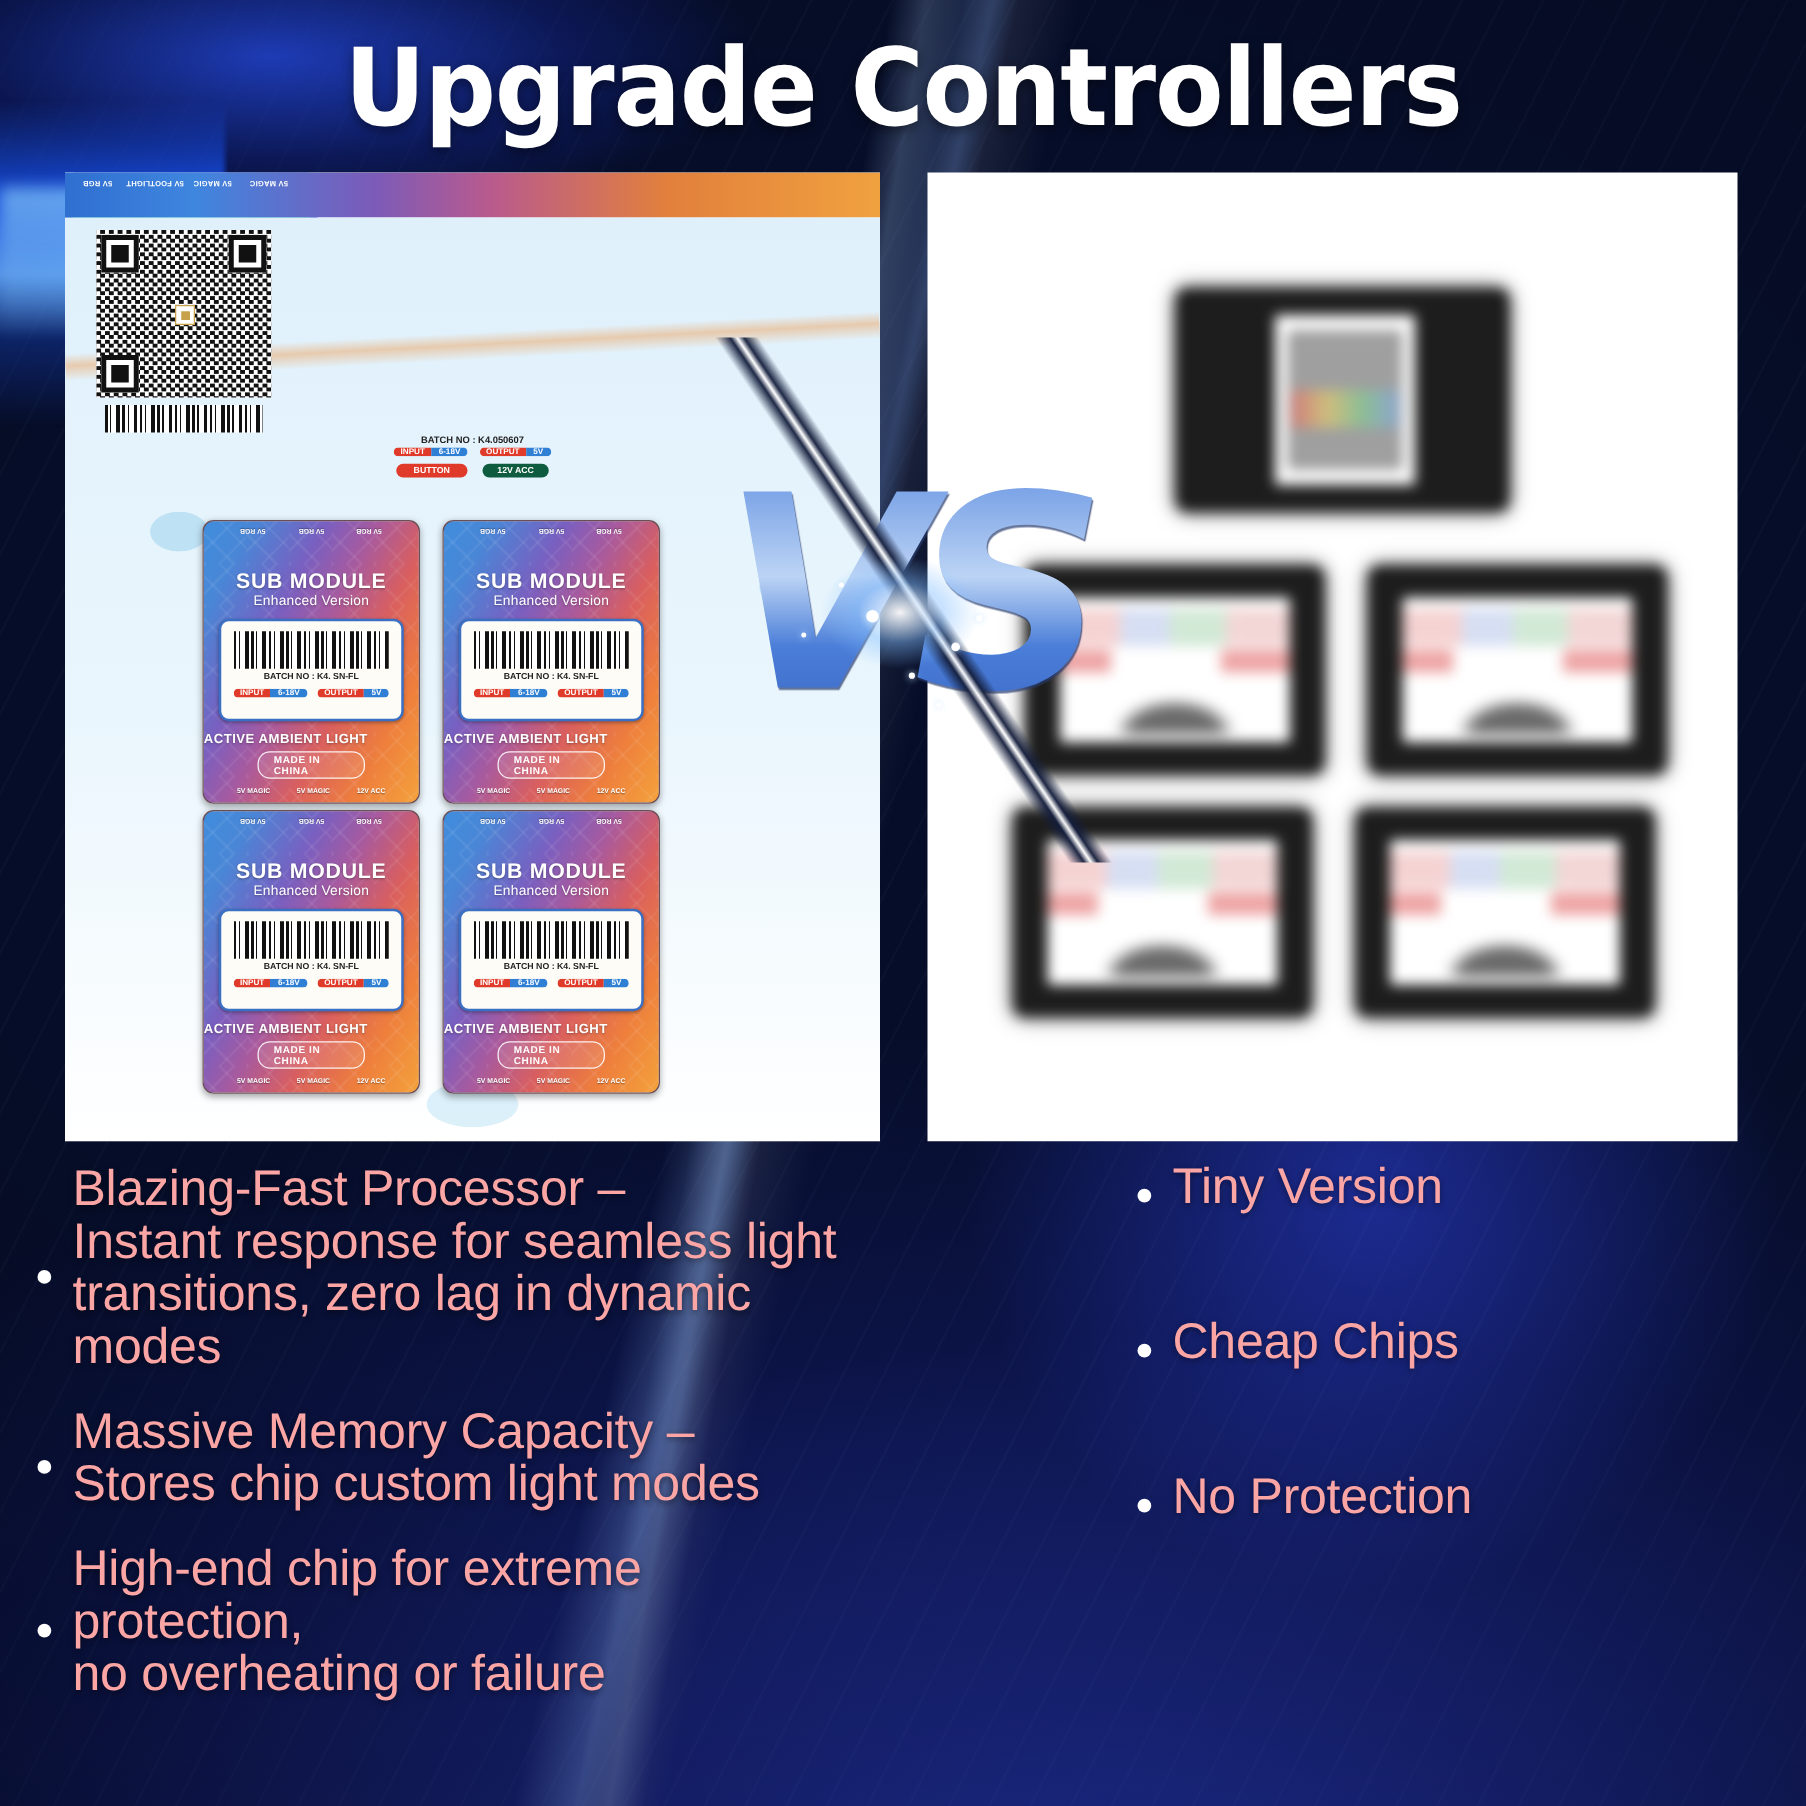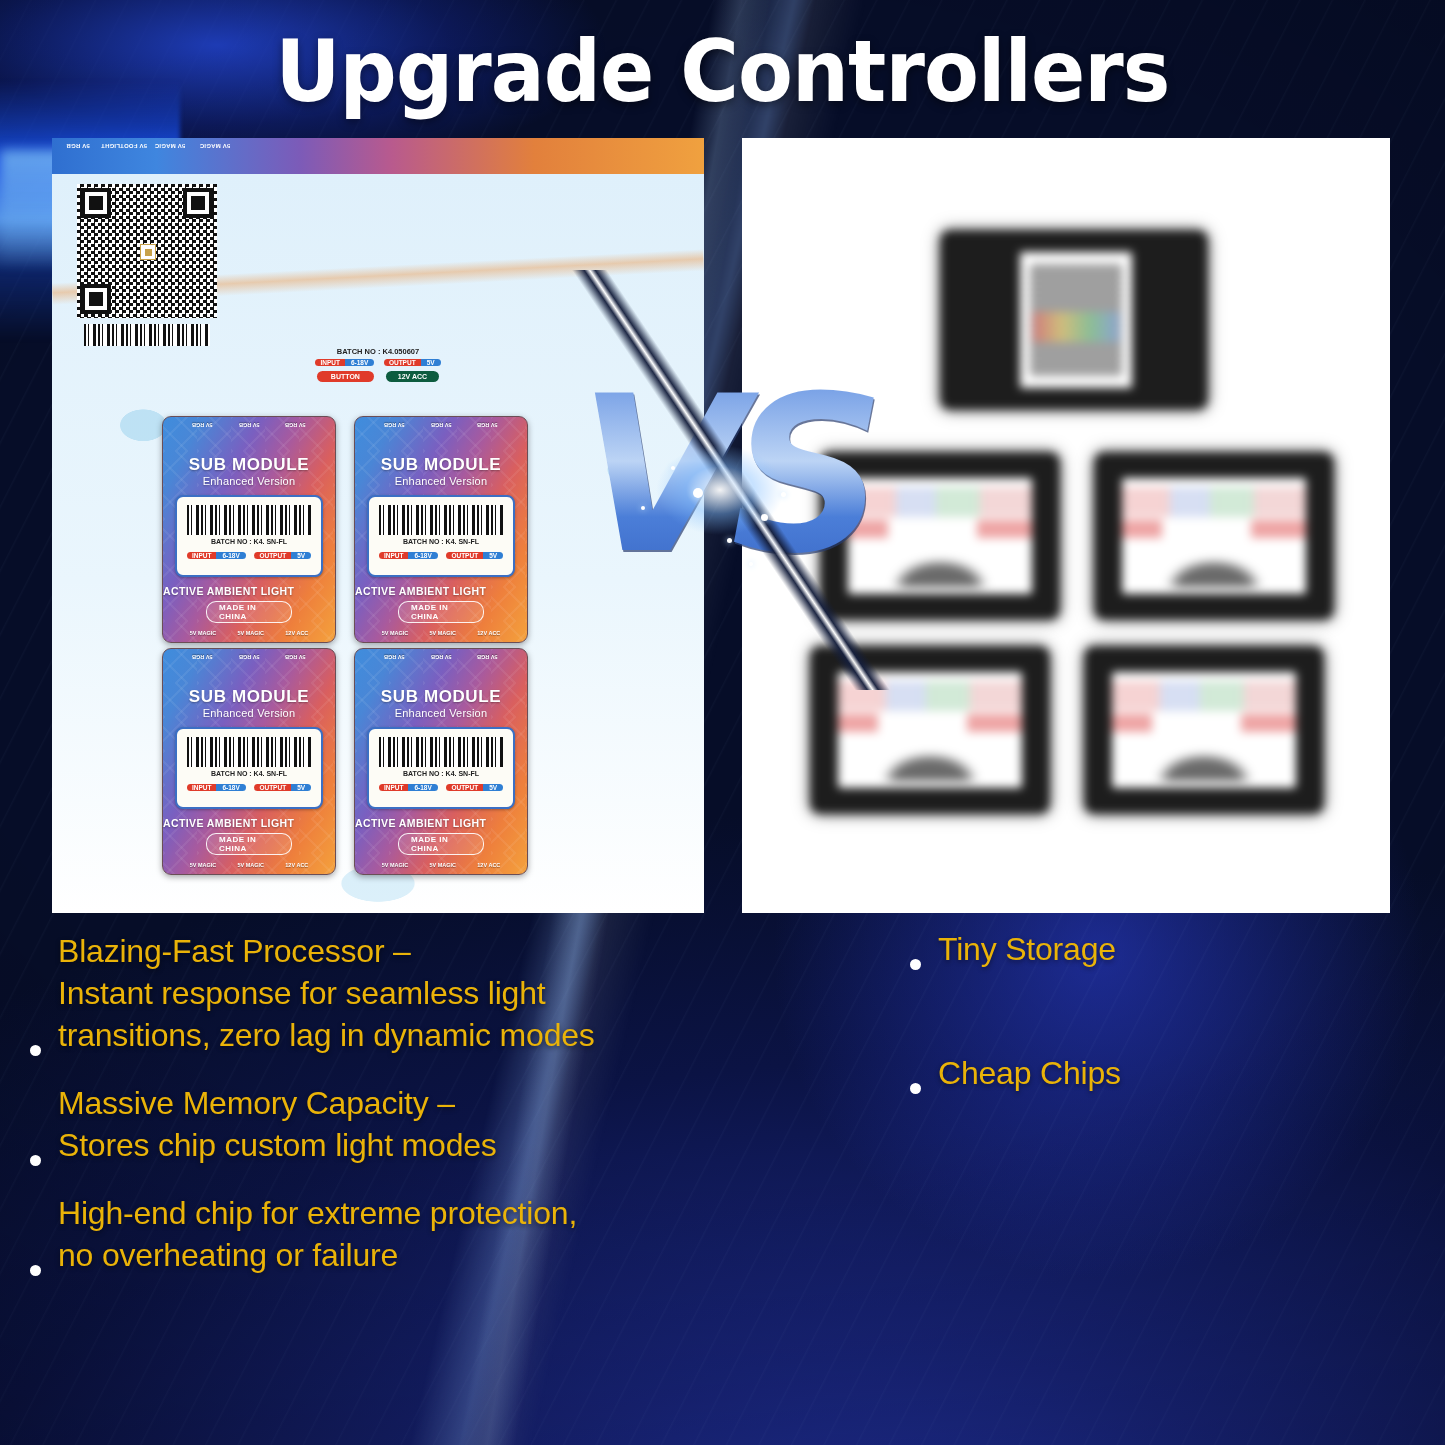--- a/index.html
+++ b/index.html
@@ -146,22 +146,22 @@
   .bad-qr{position:absolute;background:#fff;border-radius:2px;}
   .bad-qr .q{position:absolute;inset:9%;
     background-image:repeating-conic-gradient(#555 0% 25%, #e9e9e9 0% 50%);background-size:6px 6px;}
   .bad-qr .rainbow{position:absolute;left:12%;right:12%;top:44%;height:22%;
     background:linear-gradient(90deg,rgba(255,90,90,.5),rgba(255,220,90,.5),rgba(120,220,140,.5),rgba(120,170,255,.5));}
 
   
   .bullets{position:absolute;}
   #bullets-left{left:30px;top:930px;width:670px;}
   #bullets-right{left:910px;top:928px;width:520px;}
-  .bullet{display:flex;align-items:flex-end;color:#eab308;
-    font-size:32px;line-height:42px;letter-spacing:-.2px;
+  .bullet{display:flex;align-items:center;color:#fca5a5;
+    font-size:40px;line-height:42px;letter-spacing:-.2px;
     text-shadow:0 2px 5px rgba(0,0,0,.45);}
   #bullets-left .bullet{margin-bottom:26px;}
   #bullets-right .bullet{margin-bottom:82px;}
   .dot{flex:0 0 auto;width:11px;height:11px;border-radius:50%;background:#fff;
     margin:15px 17px 0 0;}
   .btext{flex:1 1 auto;white-space:pre-line;}
 </style>
 </head>
 <body>
 
@@ -457,19 +457,23 @@
   <div class="bullet">
     <span class="dot"></span>
     <span class="btext">High-end chip for extreme protection,
 no overheating or failure</span>
   </div>
 </div>
 
 <div class="bullets" id="bullets-right">
   <div class="bullet">
     <span class="dot"></span>
-    <span class="btext">Tiny Storage</span>
+    <span class="btext">Tiny Version</span>
   </div>
   <div class="bullet">
     <span class="dot"></span>
     <span class="btext">Cheap Chips</span>
   </div>
+  <div class="bullet">
+    <span class="dot"></span>
+    <span class="btext">No Protection</span>
+  </div>
 </div>
 
 </body></html>

